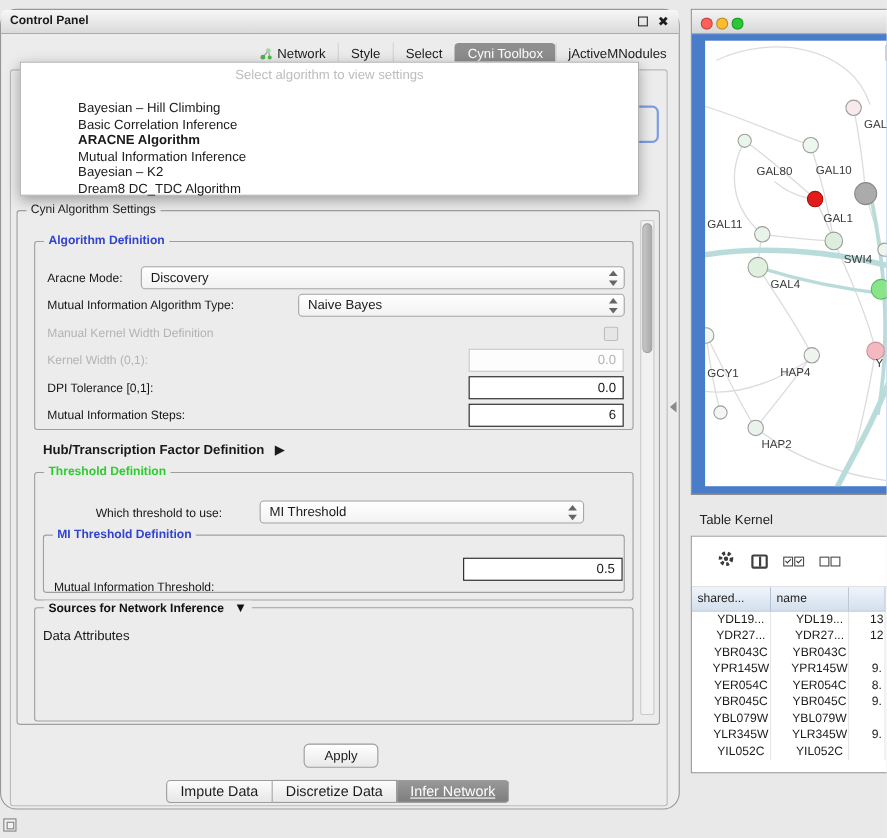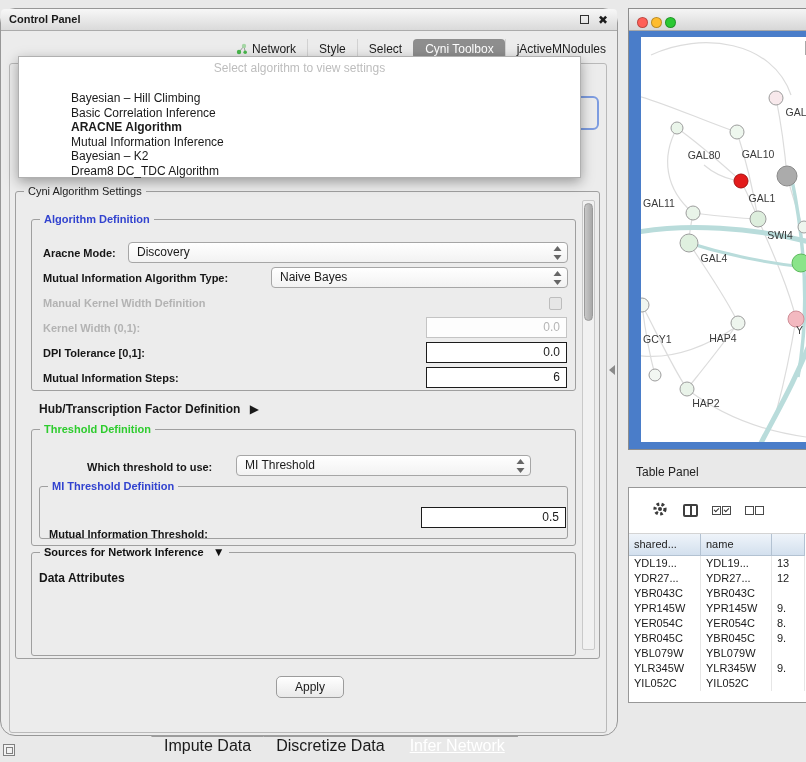--- a/index.html
+++ b/index.html
@@ -38,21 +38,21 @@
   .panel-border{position:absolute;left:8px;top:54px;width:598px;height:670px;border:1px solid #b9b9b9;border-radius:3px;}
 
   
   .group{position:absolute;border:1px solid #9f9f9f;border-radius:3px;}
   .gtitle{position:absolute;top:-7px;left:8px;background:#ececec;padding:0 4px;font-size:11px;line-height:13px;white-space:nowrap;}
   .t-blue{color:var(--section_blue);font-weight:bold;}
   .t-green{color:var(--section_green);font-weight:bold;}
   .t-plain{color:#222;}
   .t-bold{color:#111;font-weight:bold;}
 
-  .lbl{position:absolute;font-size:11px;font-weight:bold;color:#161616;white-space:nowrap;line-height:14px;}
+  .lbl{position:absolute;font-size:11px;font-weight:normal;color:#161616;white-space:nowrap;line-height:14px;}
   .lbl.dis{color:#b3b3b3;}
 
   .combo{position:absolute;height:21px;background:linear-gradient(#ffffff,#f2f2f2);
          border:1px solid #a6a6a6;border-radius:4px;font-size:12px;line-height:19px;padding:0 24px 0 8px;}
   .combo-arrows{position:absolute;right:4px;top:2px;}
 
   .field{position:absolute;height:21px;background:#fff;border:1px solid #1c1c1c;
          font-size:12px;line-height:19px;text-align:right;padding:0 6px;}
   .field.dis{border-color:#c4c4c4;color:#b5b5b5;background:#fdfdfd;}
 
@@ -70,22 +70,22 @@
   
   .v-scroll{position:absolute;right:4px;top:8px;bottom:8px;width:13px;background:#f1f1f1;
             border:1px solid #c9c9c9;border-radius:2px;}
   .v-thumb{position:absolute;left:1px;top:2px;width:9px;height:118px;border-radius:5px;
            background:linear-gradient(90deg,#c7c7c7,#a9a9a9);border:1px solid #9a9a9a;}
 
   .btn{position:absolute;background:linear-gradient(#ffffff,#e9e9e9);border:1px solid #9c9c9c;
        border-radius:5px;font-size:12px;text-align:center;line-height:20px;}
 
   .bottom-tabs{position:absolute;left:150px;top:700px;display:flex;height:21px;}
-  .bseg{border:1px solid #9c9c9c;border-left:none;padding:0 12px;font-size:16px;line-height:19px;
-        background:linear-gradient(#fcfcfc,#e7e7e7);color:#1a1a1a;margin-top:26px;}
+  .bseg{border:1px solid #9c9c9c;border-left:none;padding:0 12px;font-size:13px;line-height:19px;
+        background:linear-gradient(#fcfcfc,#e7e7e7);color:#1a1a1a;}
   .bseg:first-child{border-left:1px solid #9c9c9c;border-radius:4px 0 0 4px;}
   .bseg:last-child{border-radius:0 4px 4px 0;text-decoration:underline;}
   .bseg.sel{background:linear-gradient(#989898,#7e7e7e);color:#fff;}
 
   
   .net-window{position:absolute;left:628px;top:8px;width:180px;height:442px;border:1px solid #8d8d8d;
               background:#fff;}
   .net-titlebar{position:absolute;left:0;top:0;right:0;height:22px;background:linear-gradient(#f5f5f5,#d7d7d7);
                 border-bottom:1px solid #a8a8a8;}
   .light{display:inline-block;width:11px;height:11px;border-radius:50%;margin-right:3px;border:1px solid rgba(0,0,0,.25);}
@@ -103,21 +103,21 @@
   .cols-ico::after{content:"";position:absolute;left:4.5px;top:0;bottom:0;width:2px;background:#3f3f3f;}
   .chk-pair{display:inline-flex;gap:1px;}
   .mini-chk{width:9px;height:9px;border:1.5px solid #4a4a4a;display:inline-block;position:relative;background:#fff;}
   .mini-chk.on::after{content:"";position:absolute;left:1px;top:1px;width:4px;height:2px;
                       border-left:1.5px solid #333;border-bottom:1.5px solid #333;transform:rotate(-45deg);}
   .table-header{position:absolute;left:0;top:46px;right:0;height:22px;display:flex;}
   .th{background:linear-gradient(#eff4fa,#d3e0ee);border-right:1px solid #b3c2d2;border-bottom:1px solid #b3c2d2;
       font-size:11px;line-height:21px;padding-left:5px;color:#222;}
   .table-body{position:absolute;left:0;top:68px;right:0;bottom:0;overflow:hidden;}
   .tr{display:flex;height:15px;}
-  .td{font-size:11px;line-height:15px;padding-left:5px;border-right:1px solid #e6e6e6;white-space:nowrap;overflow:hidden;}
+  .td{font-size:11px;line-height:15px;padding-left:18px;border-right:1px solid #e6e6e6;white-space:nowrap;overflow:hidden;text-align:center;}
 
   
   .divider-handle{position:absolute;left:609px;top:365px;width:0;height:0;
                   border-top:5px solid transparent;border-bottom:5px solid transparent;border-right:6px solid #8a8a8a;}
   .dock-icon{position:absolute;left:3px;top:744px;width:12px;height:12px;border:1px solid #808080;background:#f2f2f2;}
   .dock-icon::after{content:"";position:absolute;left:2px;top:2px;width:5px;height:5px;border:1px solid #808080;}
 </style>
 </head>
 <body>
 
@@ -312,21 +312,21 @@
             <text x="2" y="306" text-anchor="start" font-size="10.5" fill="#3a3a3a">GCY1</text>
             <text x="82" y="305" text-anchor="middle" font-size="10.5" fill="#3a3a3a">HAP4</text>
             <text x="65" y="370" text-anchor="middle" font-size="10.5" fill="#3a3a3a">HAP2</text>
             <text x="155" y="297" text-anchor="start" font-size="10.5" fill="#3a3a3a">Y</text>
           </svg>
         <div class="net-corner"></div>
       </div>
     </div>
   </div>
 
-  <div class="tp-label">Table Panel</div>
+  <div class="tp-label">Table Kernel</div>
   <div class="tp-window">
     <div class="tp-toolbar">
       <span>
         <svg width="18" height="18" viewBox="0 0 18 18">
             <circle cx="9" cy="9" r="5" fill="none" stroke="#3a3a3a" stroke-width="3.2" stroke-dasharray="2.6 2.3"></circle>
             <circle cx="9" cy="9" r="2" fill="#3a3a3a"></circle>
           </svg>
       </span>
       <span class="cols-ico"></span>
       <span class="chk-pair">

